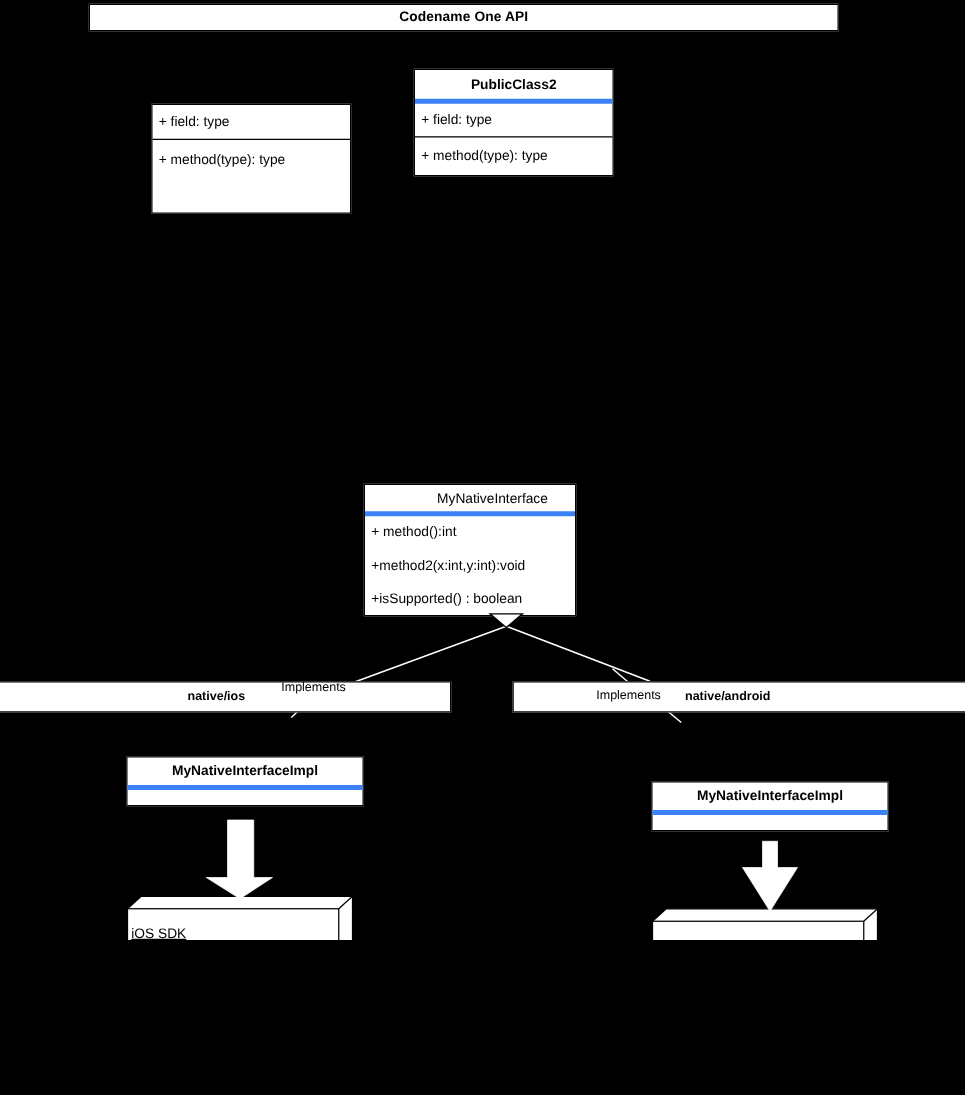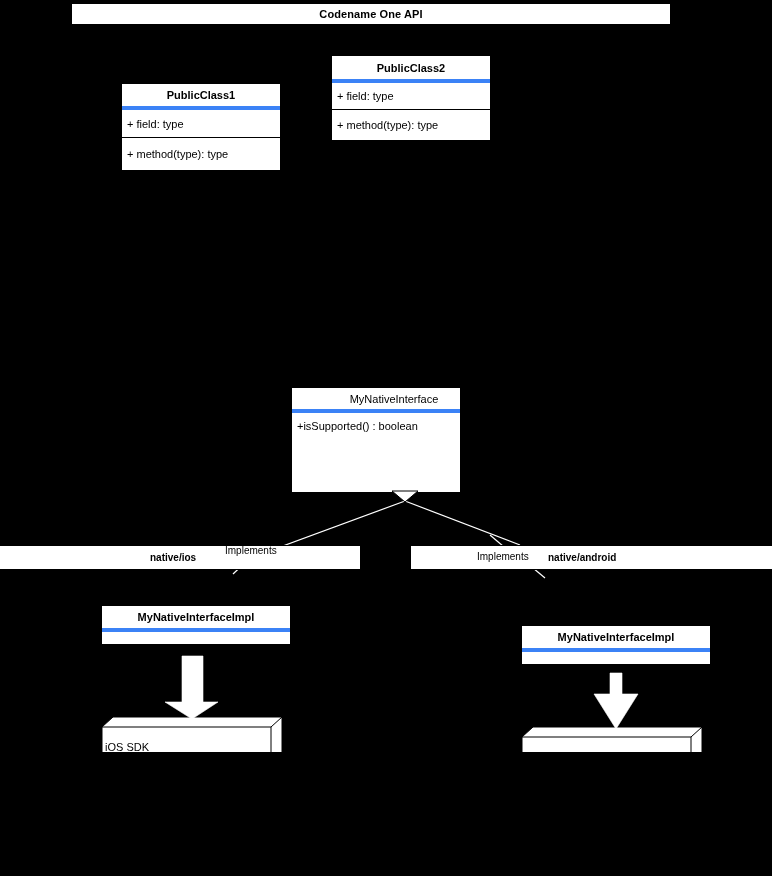--- a/index.html
+++ b/index.html
@@ -130,33 +130,34 @@
     <line x1="405" y1="501" x2="520" y2="545" stroke="#ffffff" stroke-width="1.2"></line>
     <line x1="490" y1="535" x2="510" y2="552" stroke="#ffffff" stroke-width="1.2"></line>
     <line x1="527" y1="563" x2="545" y2="578" stroke="#ffffff" stroke-width="1.2"></line>
   </svg>
 
   <div class="box banner layer-boxes" style="left:71px; top:3px; width:600px; height:22px;">
     <span>Codename One API</span>
   </div>
 
   <div class="uml layer-boxes" style="left:121px; top:83px; width:160px; height:88px;">
-    <div class="title bold" style="height:26px;">PublicClass1</div>
     <div class="compartment" style="height:28px;">+ field: type</div>
     <div class="compartment last" style="height:32px;">+ method(type): type</div>
   </div>
 
   <div class="uml layer-boxes" style="left:331px; top:55px; width:160px; height:86px;">
     <div class="title bold" style="height:27px;">PublicClass2</div>
     <div class="compartment" style="height:27px;">+ field: type</div>
     <div class="compartment last" style="height:30px;">+ method(type): type</div>
   </div>
 
   <div class="uml layer-boxes" style="left:291px; top:387px; width:170px; height:106px;">
     <div class="title" style="height:25px;padding-left:36px;">MyNativeInterface</div>
+    <div class="compartment" style="height:26px; border-bottom:none;">+ method():int</div>
+    <div class="compartment" style="height:27px; border-bottom:none;">+method2(x:int,y:int):void</div>
     <div class="compartment last" style="height:26px;">+isSupported() : boolean</div>
   </div>
 
   <svg class="overlay above" viewBox="0 0 772 876" width="772" height="876">
     <polygon points="392,491 418,491 405,502" fill="#ffffff" stroke="#000000" stroke-width="1"></polygon>
   </svg>
 
   <div class="pkgbar layer-bars" style="left:-1px; top:545px; width:362px; height:25px;">
     <span style="position:absolute; left:150px;">native/ios</span>
   </div>

